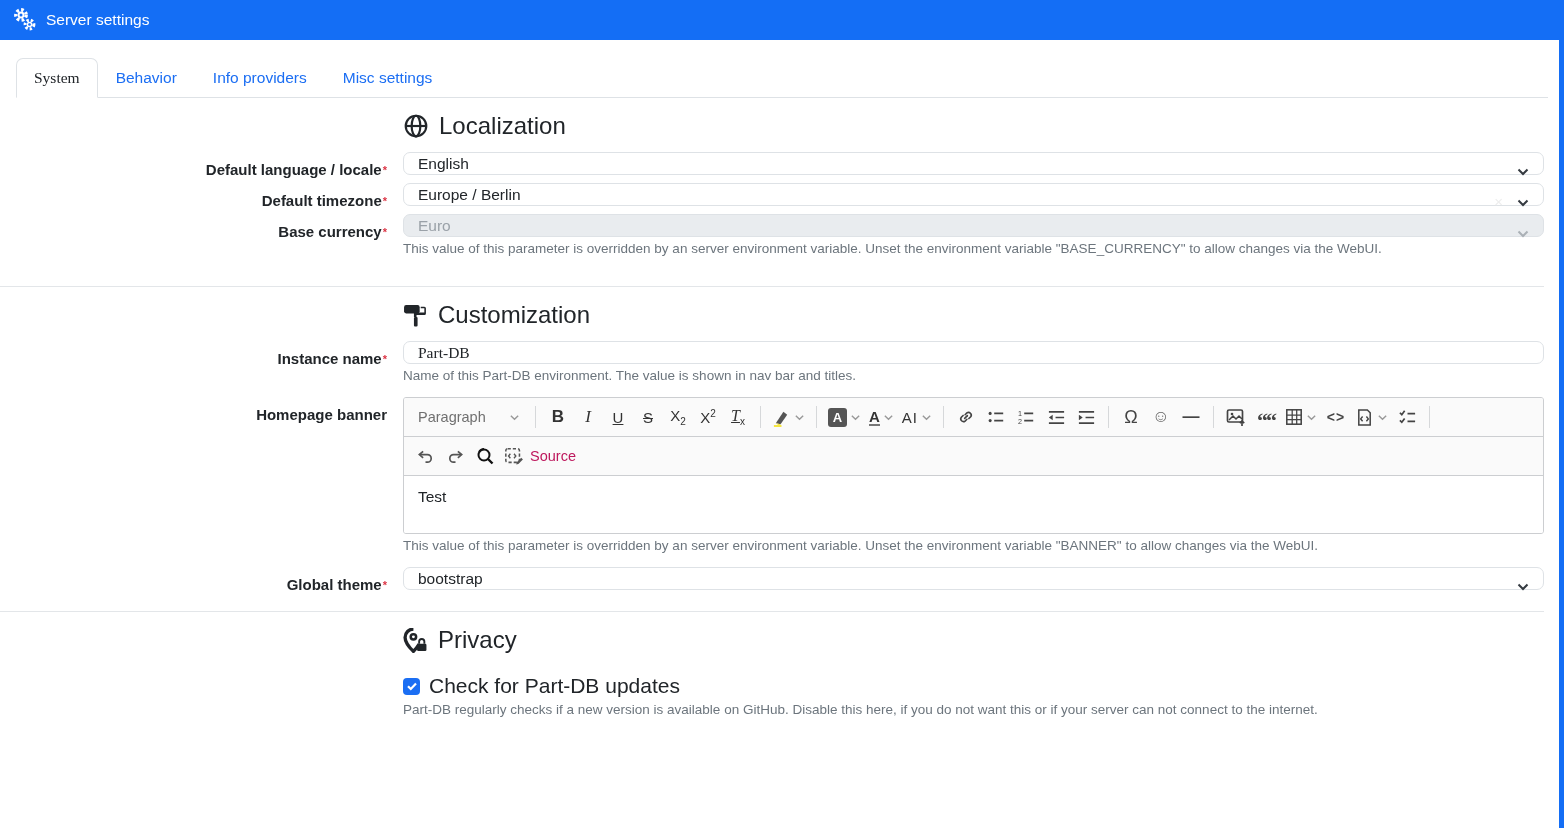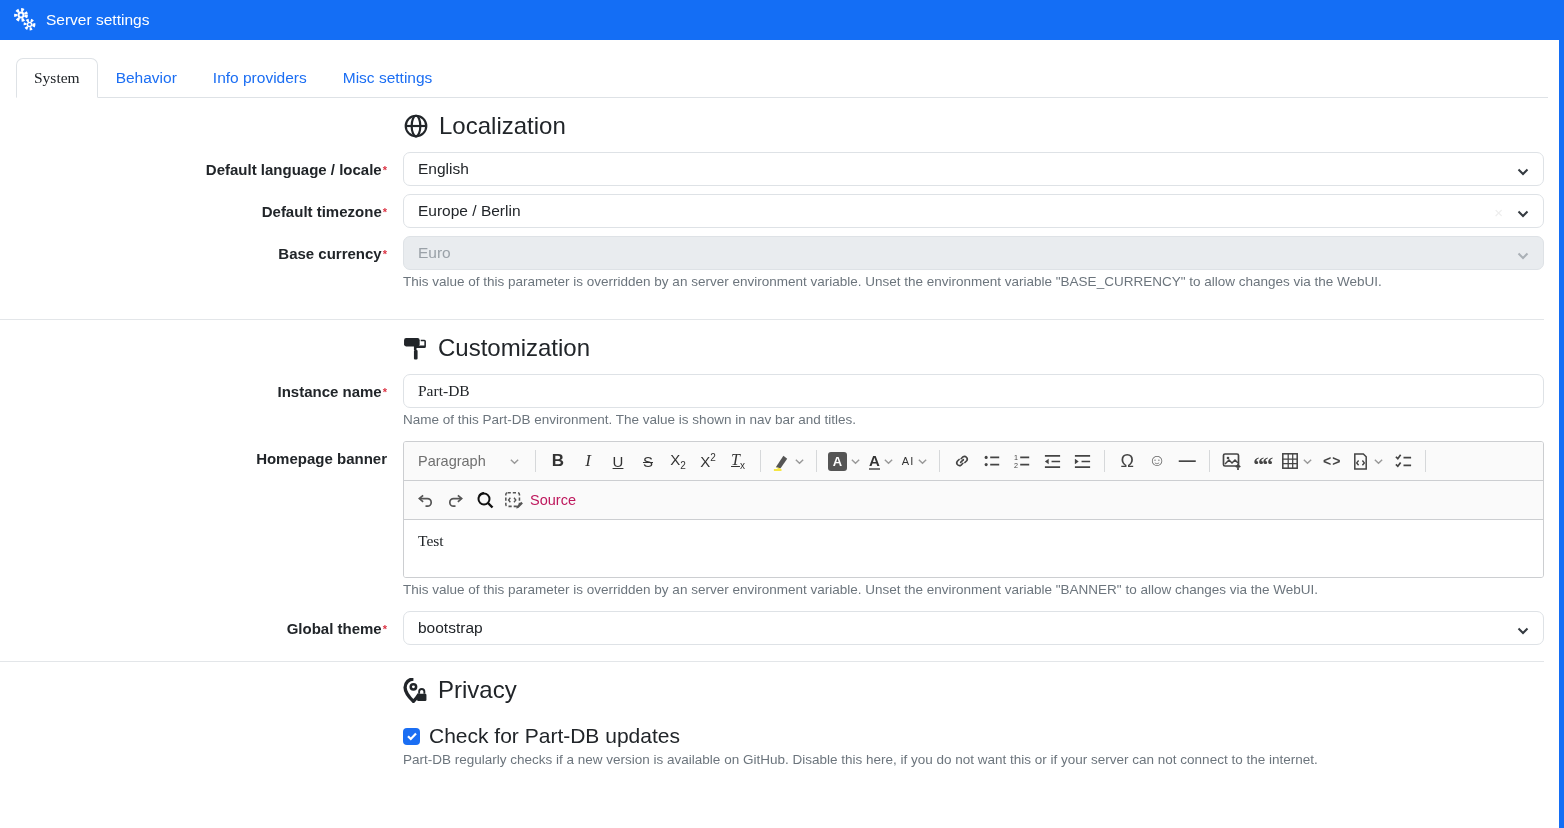--- a/index.html
+++ b/index.html
@@ -24,21 +24,21 @@
   .content { padding:0 20px 0 0; }
   .frow { display:grid; grid-template-columns:387px 1fr; column-gap:16px; align-items:start; }
   .flabel { text-align:right; font-weight:bold; font-size:15px; padding-top:8px; line-height:20px; }
   .flabel .req { color:#dc3545; font-size:11px; vertical-align:top; margin-left:1px; }
   .fcol {}
 
   .section-title { display:flex; align-items:center; gap:10px; font-size:24px; color:#212529; margin:14px 0 12px 0; }
   .section-title svg { flex:0 0 auto; }
 
   .sel, .txt {
-    width:100%; height:34px; border:1px solid #dee2e6; border-radius:7px; background:#fff;
+    width:100%; height:23px; border:1px solid #dee2e6; border-radius:7px; background:#fff;
     font-size:15.5px; color:#212529; padding:0 14px; display:flex; align-items:center; position:relative;
   }
   .txt { font-family:Liberation Serif, serif; }
   .sel .chev { position:absolute; right:13px; top:12px; }
   .sel .clear-x { position:absolute; right:40px; top:9px; color:#ededed; font-size:15px; }
   .sel.disabled { background:#e9ecef; color:#9aa1a8; }
   .mb8 { margin-bottom:8px; }
   .help { font-size:13.5px; color:#6c757d; margin:4px 0 14px 0; }
   hr.rule { border:0; border-top:1px solid #e3e6e9; margin:16px 0 0 0; }
 
@@ -55,28 +55,28 @@
   .glyph-i { font-style:italic; font-family:"Liberation Serif",serif; font-size:17px; }
   .glyph-u { text-decoration:underline; font-size:15px; }
   .glyph-s { text-decoration:line-through; font-size:15px; }
   .subsup { font-size:15px; }
   .subsup sub,.subsup sup { font-size:10px; }
   .rmfmt { font-style:italic; font-family:"Liberation Serif",serif; font-size:16px; text-decoration:underline; }
   .rmfmt sub { font-size:10px; font-style:normal; font-family:"Liberation Sans",sans-serif; }
   .abox { width:19px; height:19px; background:#555; color:#fff; border-radius:3px; font-size:13px; font-weight:bold;
           display:inline-flex; align-items:center; justify-content:center; }
   .acolor { font-size:15px; font-weight:bold; border-bottom:2px solid #777; line-height:15px; }
-  .afs { font-size:11px; letter-spacing:1px; }
+  .afs { font-size:15px; letter-spacing:1px; }
   .omega { font-size:18px; color:#444; }
   .smiley { font-size:17px; color:#666; }
   .hline { font-size:17px; color:#444; font-weight:bold; }
   .bquote { font-family:"Liberation Serif",serif; font-weight:bold; font-size:22px; color:#444; line-height:10px; letter-spacing:-2px; padding-top:8px; }
   .codetxt { font-size:14px; font-weight:bold; color:#444; letter-spacing:1px; }
   .src-btn { color:#be185d; font-size:14.5px; gap:6px; }
-  .ed-content { background:#fff; min-height:57px; padding:12px 14px; font-size:15.5px;font-family:Liberation Serif, serif; }
+  .ed-content { background:#fff; min-height:57px; padding:12px 14px; font-size:15.5px; }
 
   
   .check-row { display:flex; align-items:center; gap:9px; margin-top:8px; }
   .checkbox { width:17px; height:17px; background:#1b6ef3; border-radius:4px; display:inline-flex; align-items:center; justify-content:center; }
   .check-label { font-size:21px; }
 </style>
 </head>
 <body>
 
 <div class="topbar">

